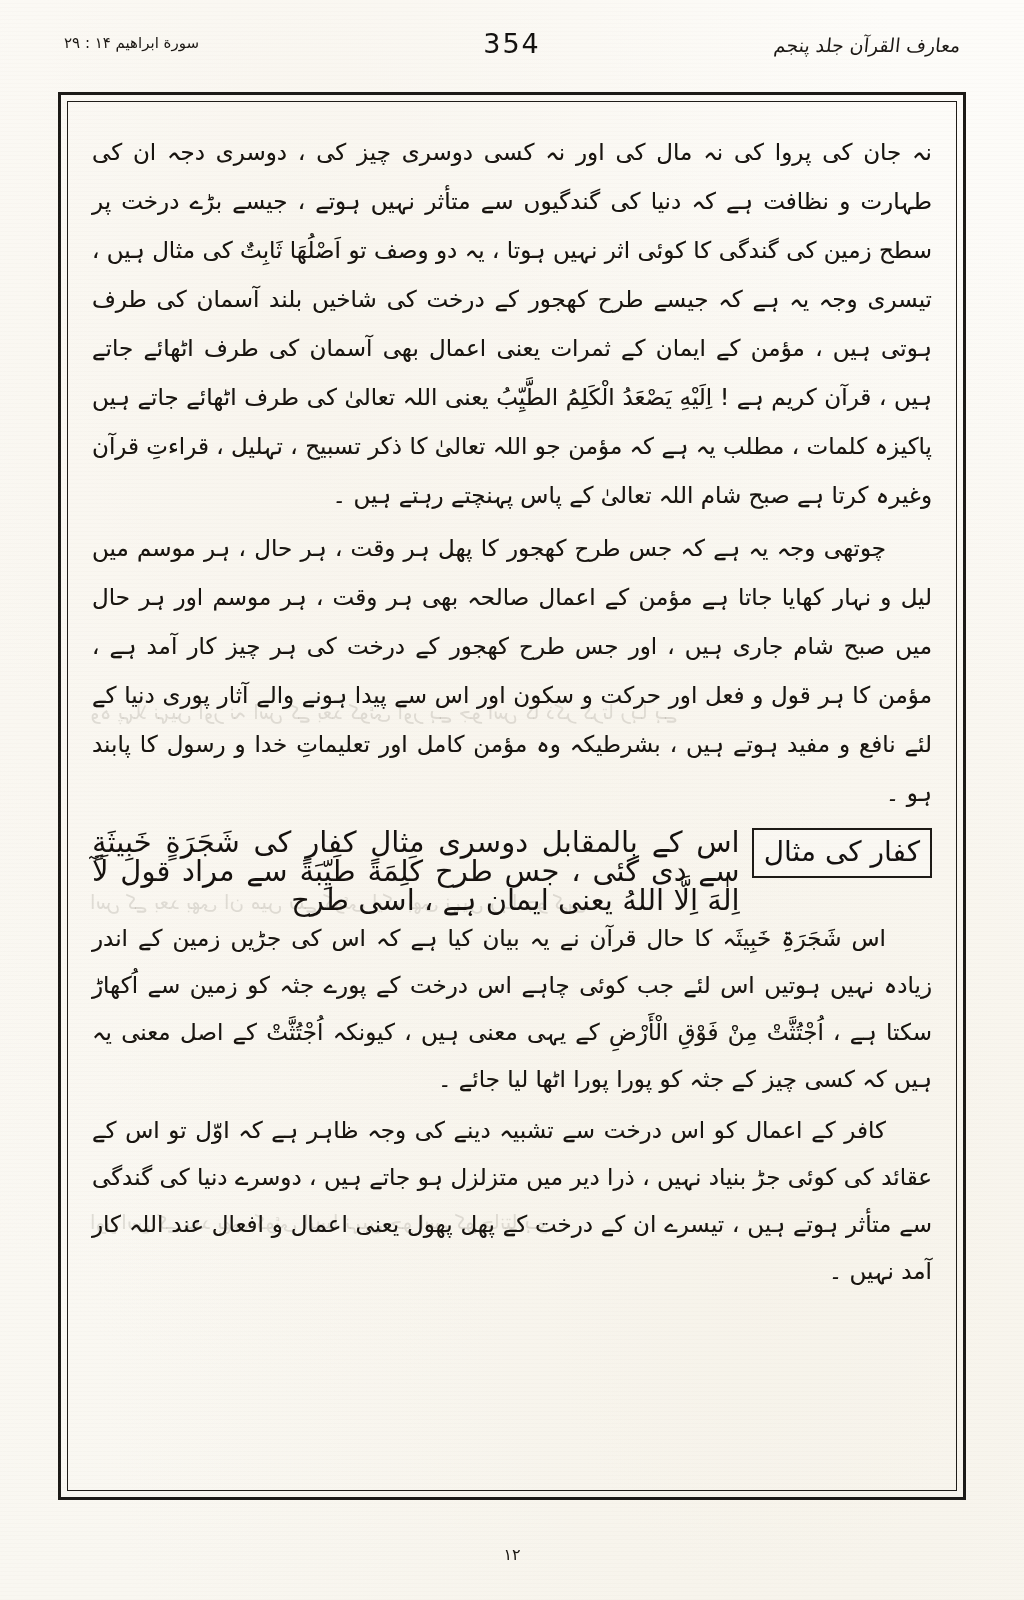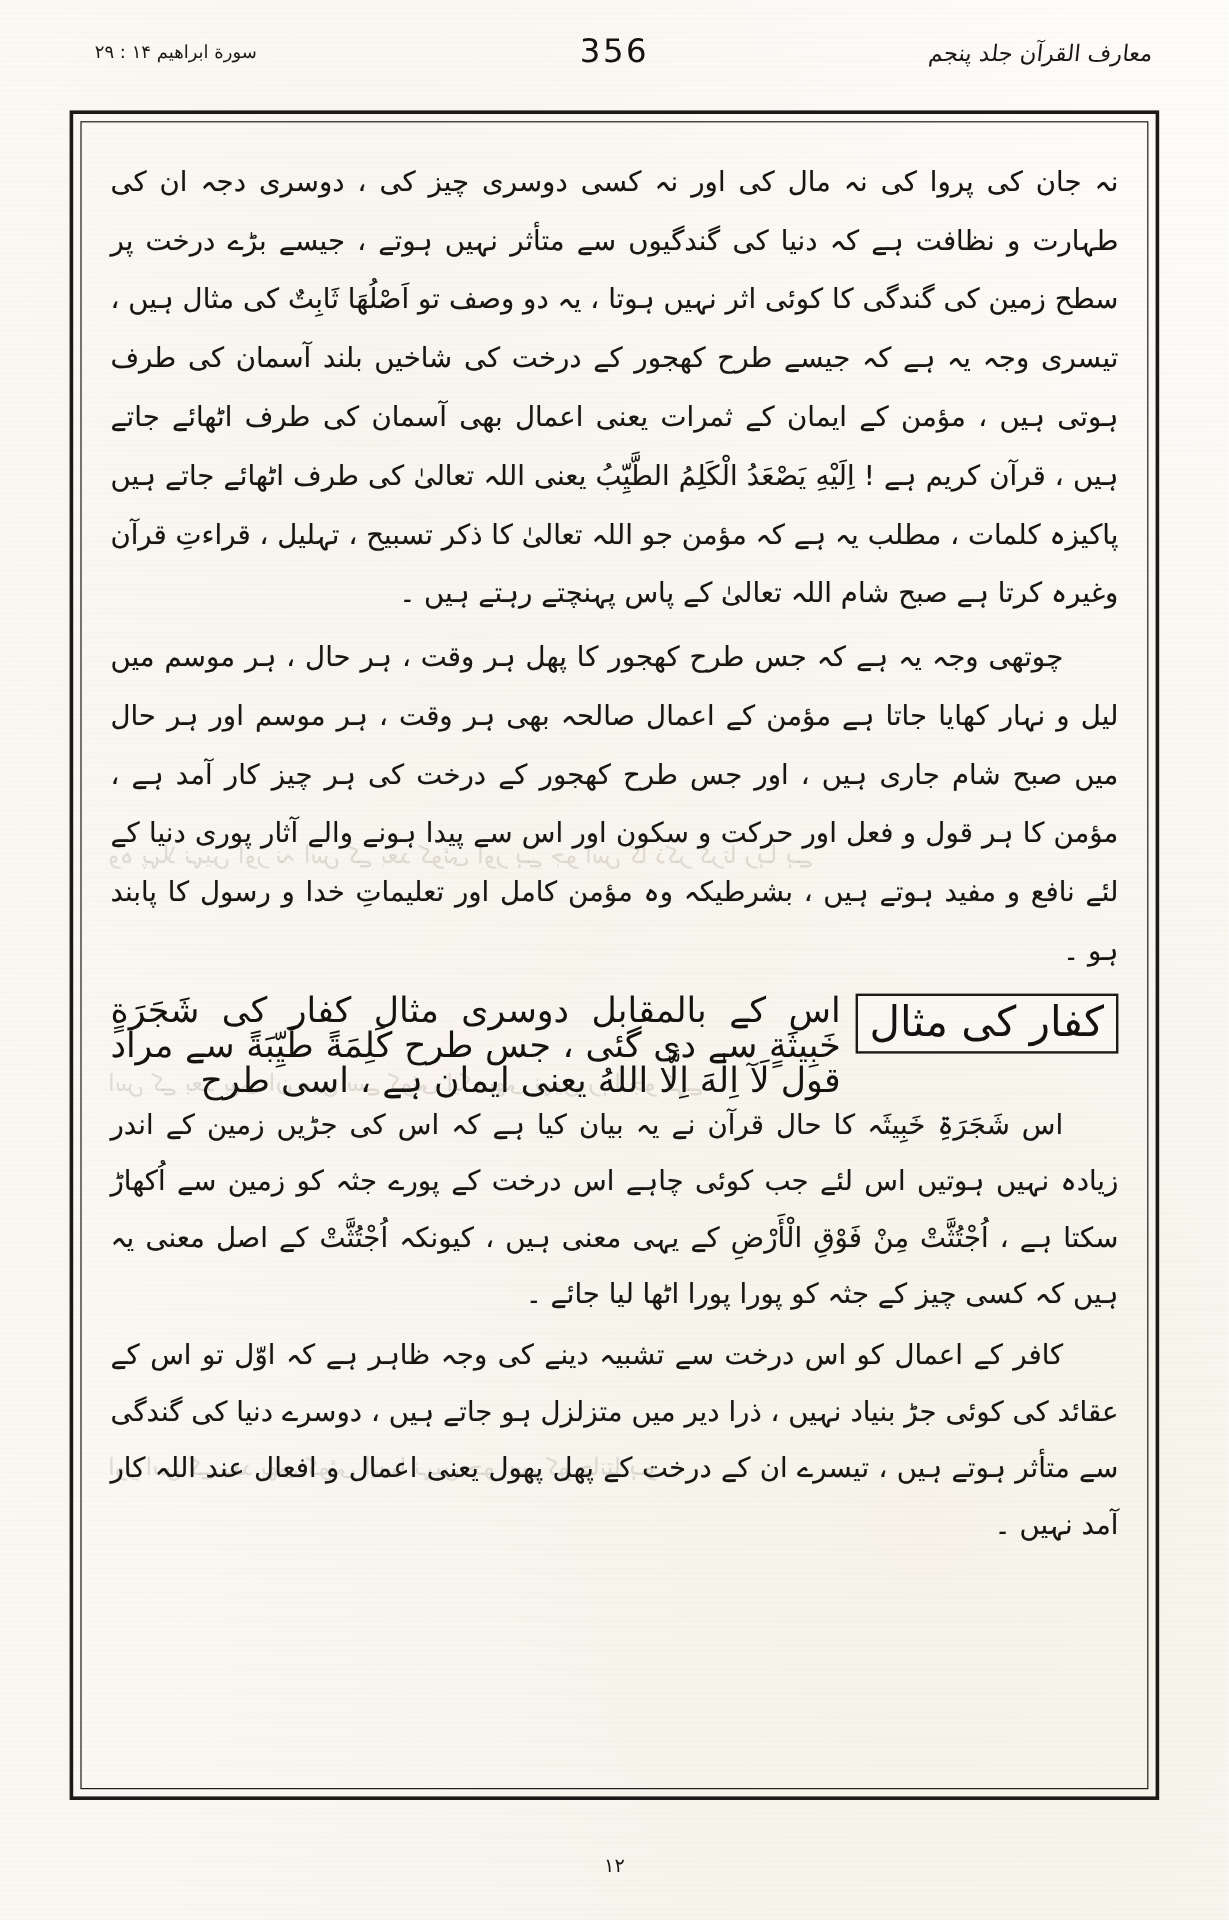--- a/index.html
+++ b/index.html
@@ -45,21 +45,20 @@
     display: flex;
     align-items: flex-start;
     justify-content: space-between;
     font-family: "DejaVu Sans", sans-serif;
   }
   .hdr-right, .hdr-left {
     display: flex;
     align-items: baseline;
     gap: 14px;
     white-space: nowrap;
-    margin-left: 15px;
   }
   .hdr-text {
     font-size: 19px;
     color: #1b1713;
     letter-spacing: 0;
     transform: skewX(-6deg);
   }
   .hdr-text.small {
     font-size: 15px;
     transform: none;
@@ -124,21 +123,21 @@
     display: flex;
     align-items: flex-start;
     gap: 12px;
     direction: rtl;
     margin-top: 10px;
   }
   .heading-box {
     flex: 0 0 auto;
     border: 2px solid #1d1a16;
     padding: 2px 10px 4px 10px;
-    font-size: 35px;
+    font-size: 28px;
     line-height: 40px;
     white-space: nowrap;
     color: #141110;
     background: rgba(255,255,255,0.25);
   }
   .heading-rest {
     flex: 1 1 auto;
     font-size: 29px;
     line-height: 29px;
     text-align: justify;
@@ -181,21 +180,21 @@
 
   <div class="header">
     <div class="hdr-right">
       <span class="hdr-text">معارف القرآن جلد پنجم</span>
     </div>
     <div class="hdr-left">
       <span class="hdr-text small">سورة ابراهیم ۱۴ : ۲۹</span>
     </div>
   </div>
 
-  <div class="page-number-top">356</div>
+  <div class="page-number-top">354</div>
 
   <div class="frame-outer">
     <div class="frame-inner"></div>
   </div>
 
   <div class="bleed b1">وہ پہلا نہیں اور نہ اس کے بعد کوئی اور ہے جو اس کا ذکر کرتا رہا ہے</div>
   <div class="bleed b2">اس کے بعد بھی ان میں سے کوئی ایک بھی نہیں رہا جو کہے</div>
   <div class="bleed b3">اور اس کے بعد بھی کوئی ایسا نہیں جو اس کو جانتا ہو</div>
 
   <div class="body-area">

